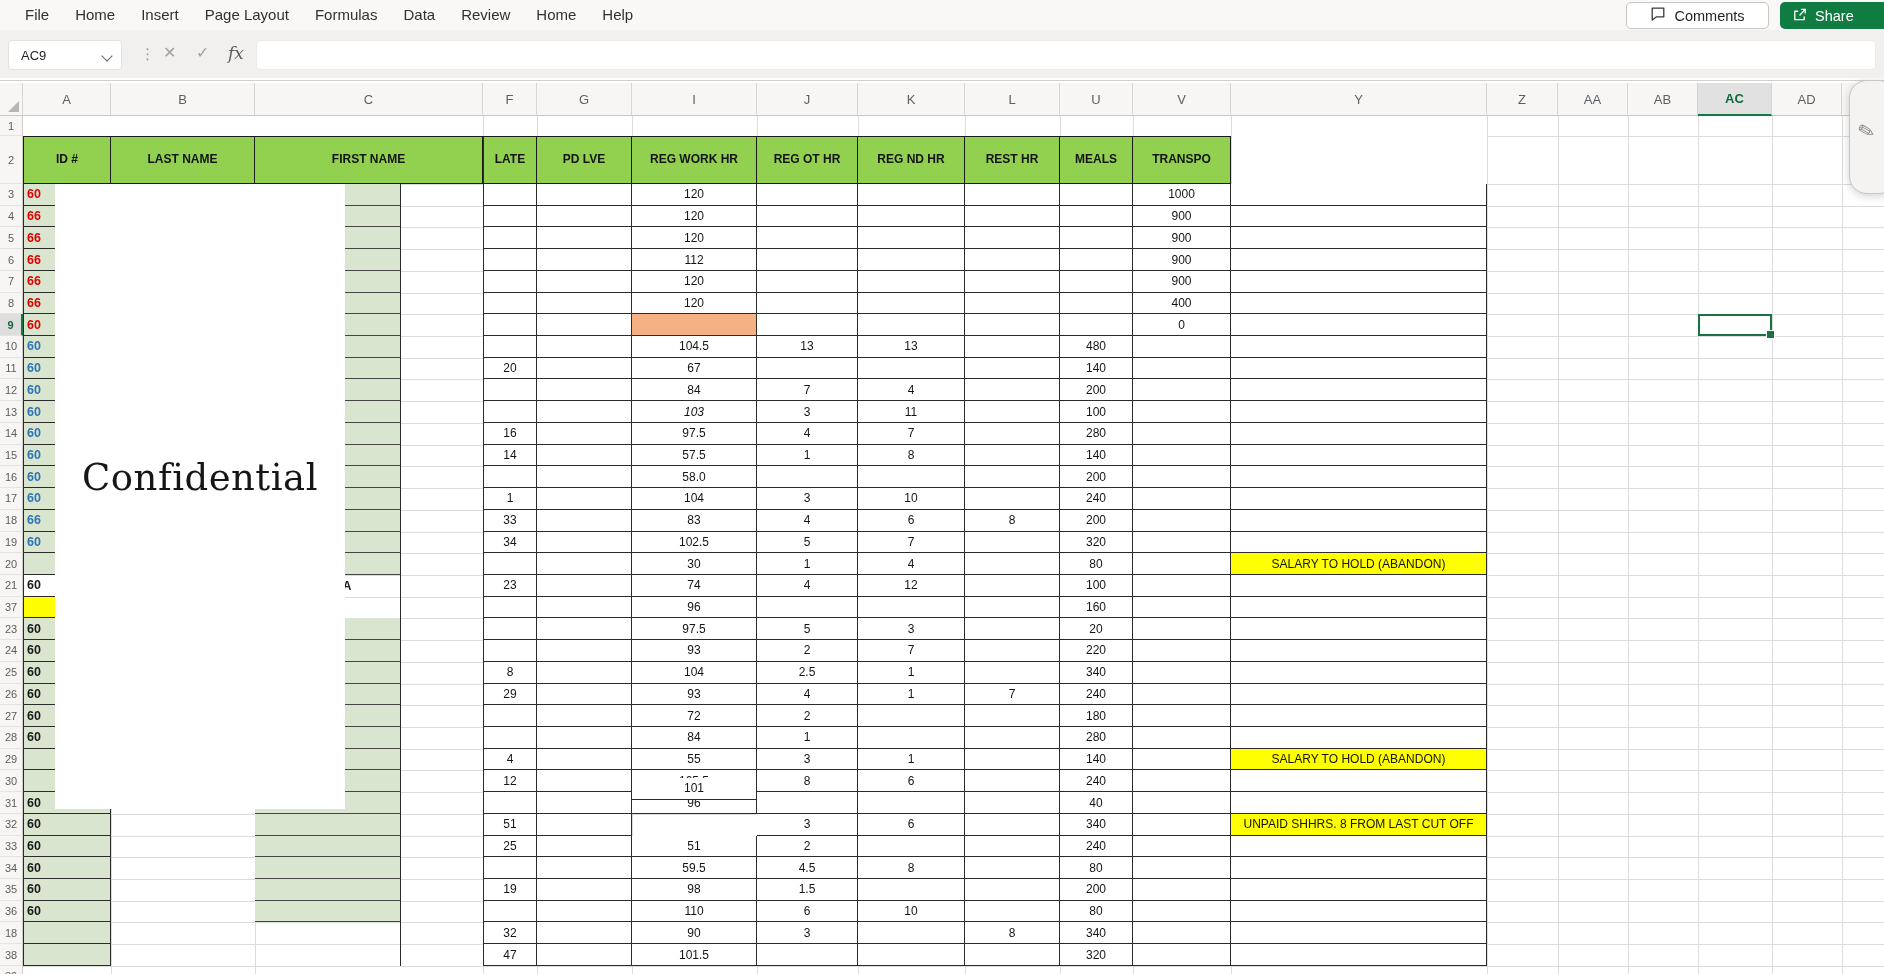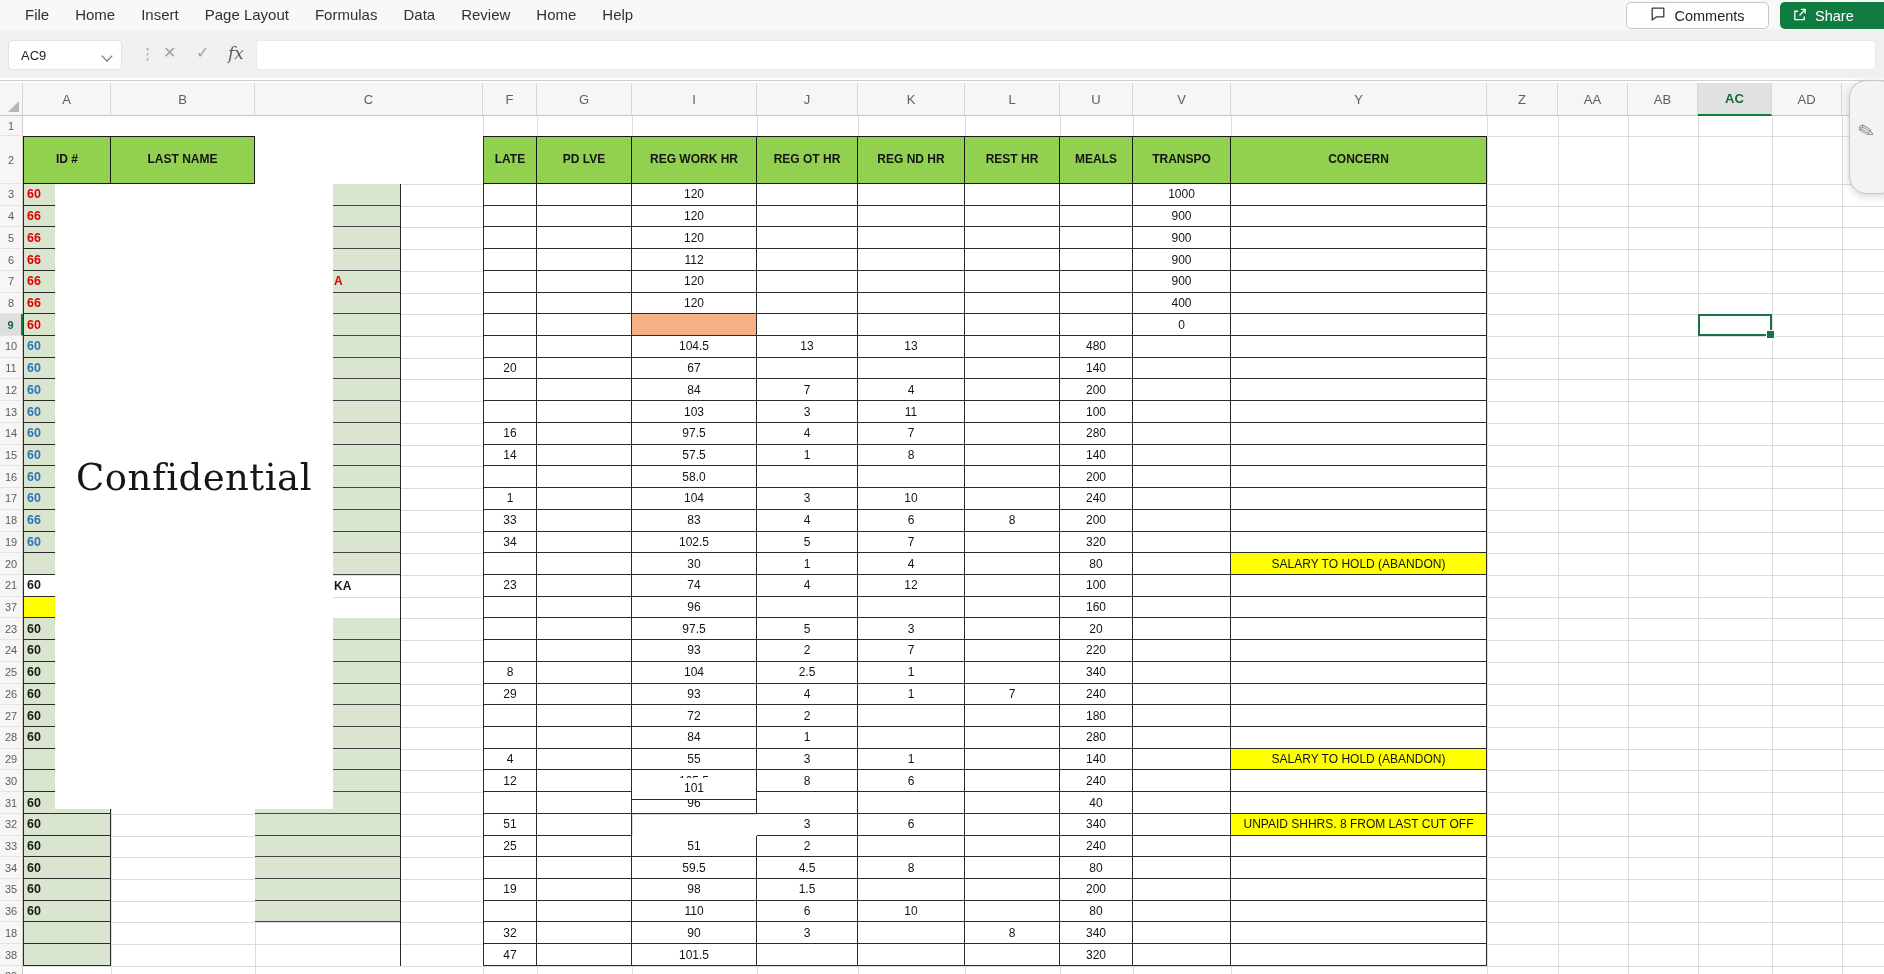--- a/index.html
+++ b/index.html
@@ -223,29 +223,29 @@
     <div class="gh" style="left: 23px; top: 754.6px; width: 1861px;"></div>
     <div class="gh" style="left: 23px; top: 776.32px; width: 1861px;"></div>
     <div class="gh" style="left: 23px; top: 798.04px; width: 1861px;"></div>
     <div class="gh" style="left: 23px; top: 819.76px; width: 1861px;"></div>
     <div class="gh" style="left: 23px; top: 841.48px; width: 1861px;"></div>
     <div class="gh" style="left: 23px; top: 863.2px; width: 1861px;"></div>
     <div class="gh" style="left: 23px; top: 884.92px; width: 1861px;"></div>
     <div class="gh" style="left: 1487px; top: 55px; width: 397px;"></div>
     <div class="c hd bl" style="left: 23px; top: 55px; width: 88px; height: 48px; background: rgb(146, 208, 80); padding: 0px 4px; border-left: 1px solid rgb(26, 26, 26);">ID #</div>
     <div class="c hd" style="left: 111px; top: 55px; width: 144px; height: 48px; background: rgb(146, 208, 80); padding: 0px 4px;">LAST NAME</div>
+    <div class="c hd" style="left: 255px; top: 55px; width: 228px; height: 48px; background: rgb(146, 208, 80); padding: 0px 4px;">FIRST NAME</div>
     <div class="c hd bl" style="left: 483px; top: 55px; width: 54px; height: 48px; background: rgb(146, 208, 80); padding: 0px 4px;">LATE</div>
     <div class="c hd" style="left: 537px; top: 55px; width: 95px; height: 48px; background: rgb(146, 208, 80); padding: 0px 4px;">PD LVE</div>
     <div class="c hd" style="left: 632px; top: 55px; width: 125px; height: 48px; background: rgb(146, 208, 80); padding: 0px 4px;">REG WORK HR</div>
     <div class="c hd" style="left: 757px; top: 55px; width: 101px; height: 48px; background: rgb(146, 208, 80); padding: 0px 4px;">REG OT HR</div>
     <div class="c hd" style="left: 858px; top: 55px; width: 107px; height: 48px; background: rgb(146, 208, 80); padding: 0px 4px;">REG ND HR</div>
     <div class="c hd" style="left: 965px; top: 55px; width: 95px; height: 48px; background: rgb(146, 208, 80); padding: 0px 4px;">REST HR</div>
     <div class="c hd" style="left: 1060px; top: 55px; width: 73px; height: 48px; background: rgb(146, 208, 80); padding: 0px 4px;">MEALS</div>
     <div class="c hd" style="left: 1133px; top: 55px; width: 98px; height: 48px; background: rgb(146, 208, 80); padding: 0px 4px;">TRANSPO</div>
-    <div class="c hd" style="left: 1231px; top: 55px; width: 256px; height: 48px; background: rgb(146, 208, 80); padding: 0px 4px;">CONCERN</div>
     <div class="strip" style="left: 255px; top: 103px; width: 145px; height: 21.72px; background: rgb(217, 229, 207); border-bottom: 1px solid rgb(69, 69, 69);"></div>
     <div class="c bd idc bl" style="left: 23px; top: 103px; width: 88px; height: 21.72px; background: rgb(217, 229, 207); color: rgb(224, 0, 0);">60</div>
     <div class="c bd bl" style="left: 483px; top: 103px; width: 54px; height: 21.72px;"></div>
     <div class="c bd" style="left: 537px; top: 103px; width: 95px; height: 21.72px;"></div>
     <div class="c bd" style="left: 632px; top: 103px; width: 125px; height: 21.72px;">120</div>
     <div class="c bd" style="left: 757px; top: 103px; width: 101px; height: 21.72px;"></div>
     <div class="c bd" style="left: 858px; top: 103px; width: 107px; height: 21.72px;"></div>
     <div class="c bd" style="left: 965px; top: 103px; width: 95px; height: 21.72px;"></div>
     <div class="c bd" style="left: 1060px; top: 103px; width: 73px; height: 21.72px;"></div>
     <div class="c bd" style="left: 1133px; top: 103px; width: 98px; height: 21.72px;">1000</div>
@@ -348,21 +348,21 @@
     <div class="c bd" style="left: 757px; top: 298.48px; width: 101px; height: 21.72px;">7</div>
     <div class="c bd" style="left: 858px; top: 298.48px; width: 107px; height: 21.72px;">4</div>
     <div class="c bd" style="left: 965px; top: 298.48px; width: 95px; height: 21.72px;"></div>
     <div class="c bd" style="left: 1060px; top: 298.48px; width: 73px; height: 21.72px;">200</div>
     <div class="c bd" style="left: 1133px; top: 298.48px; width: 98px; height: 21.72px;"></div>
     <div class="c bd" style="left: 1231px; top: 298.48px; width: 256px; height: 21.72px;"></div>
     <div class="strip" style="left: 255px; top: 320.2px; width: 145px; height: 21.72px; background: rgb(217, 229, 207); border-bottom: 1px solid rgb(69, 69, 69);"></div>
     <div class="c bd idc bl" style="left: 23px; top: 320.2px; width: 88px; height: 21.72px; background: rgb(217, 229, 207); color: rgb(46, 117, 182);">60</div>
     <div class="c bd bl" style="left: 483px; top: 320.2px; width: 54px; height: 21.72px;"></div>
     <div class="c bd" style="left: 537px; top: 320.2px; width: 95px; height: 21.72px;"></div>
-    <div class="c bd" style="left: 632px; top: 320.2px; width: 125px; height: 21.72px;">103</div>
+    <div class="c bd" style="left: 632px; top: 320.2px; width: 125px; height: 21.72px; font-style: italic;">103</div>
     <div class="c bd" style="left: 757px; top: 320.2px; width: 101px; height: 21.72px;">3</div>
     <div class="c bd" style="left: 858px; top: 320.2px; width: 107px; height: 21.72px;">11</div>
     <div class="c bd" style="left: 965px; top: 320.2px; width: 95px; height: 21.72px;"></div>
     <div class="c bd" style="left: 1060px; top: 320.2px; width: 73px; height: 21.72px;">100</div>
     <div class="c bd" style="left: 1133px; top: 320.2px; width: 98px; height: 21.72px;"></div>
     <div class="c bd" style="left: 1231px; top: 320.2px; width: 256px; height: 21.72px;"></div>
     <div class="strip" style="left: 255px; top: 341.92px; width: 145px; height: 21.72px; background: rgb(217, 229, 207); border-bottom: 1px solid rgb(69, 69, 69);"></div>
     <div class="c bd idc bl" style="left: 23px; top: 341.92px; width: 88px; height: 21.72px; background: rgb(217, 229, 207); color: rgb(46, 117, 182);">60</div>
     <div class="c bd bl" style="left: 483px; top: 341.92px; width: 54px; height: 21.72px;">16</div>
     <div class="c bd" style="left: 537px; top: 341.92px; width: 95px; height: 21.72px;"></div>
@@ -633,21 +633,21 @@
     <div class="c bd bl" style="left: 483px; top: 863.2px; width: 54px; height: 21.72px;">47</div>
     <div class="c bd" style="left: 537px; top: 863.2px; width: 95px; height: 21.72px;"></div>
     <div class="c bd" style="left: 632px; top: 863.2px; width: 125px; height: 21.72px;">101.5</div>
     <div class="c bd" style="left: 757px; top: 863.2px; width: 101px; height: 21.72px;"></div>
     <div class="c bd" style="left: 858px; top: 863.2px; width: 107px; height: 21.72px;"></div>
     <div class="c bd" style="left: 965px; top: 863.2px; width: 95px; height: 21.72px;"></div>
     <div class="c bd" style="left: 1060px; top: 863.2px; width: 73px; height: 21.72px;">320</div>
     <div class="c bd" style="left: 1133px; top: 863.2px; width: 98px; height: 21.72px;"></div>
     <div class="c bd" style="left: 1231px; top: 863.2px; width: 256px; height: 21.72px;"></div>
     <div class="gvb" style="left: 400px; top: 103px; height: 781.92px;"></div>
-    <div class="overlay" style="top: 103px; height: 625.258px;">
+    <div class="overlay" style="top: 103px; height: 625.258px; padding-left: 12px;">
       <div class="conf" style="top: 272px;">Confidential</div>
     </div>
     <div class="selbox" style="left: 1698px; top: 233.32px; width: 74px; height: 21.72px; border-color: rgb(26, 114, 67);">
       <div class="selhandle" style="background: rgb(26, 114, 67);"></div>
     </div>
   </div>
 
 <div class="fcard">
   <div class="pencil">✎</div>
 </div>

